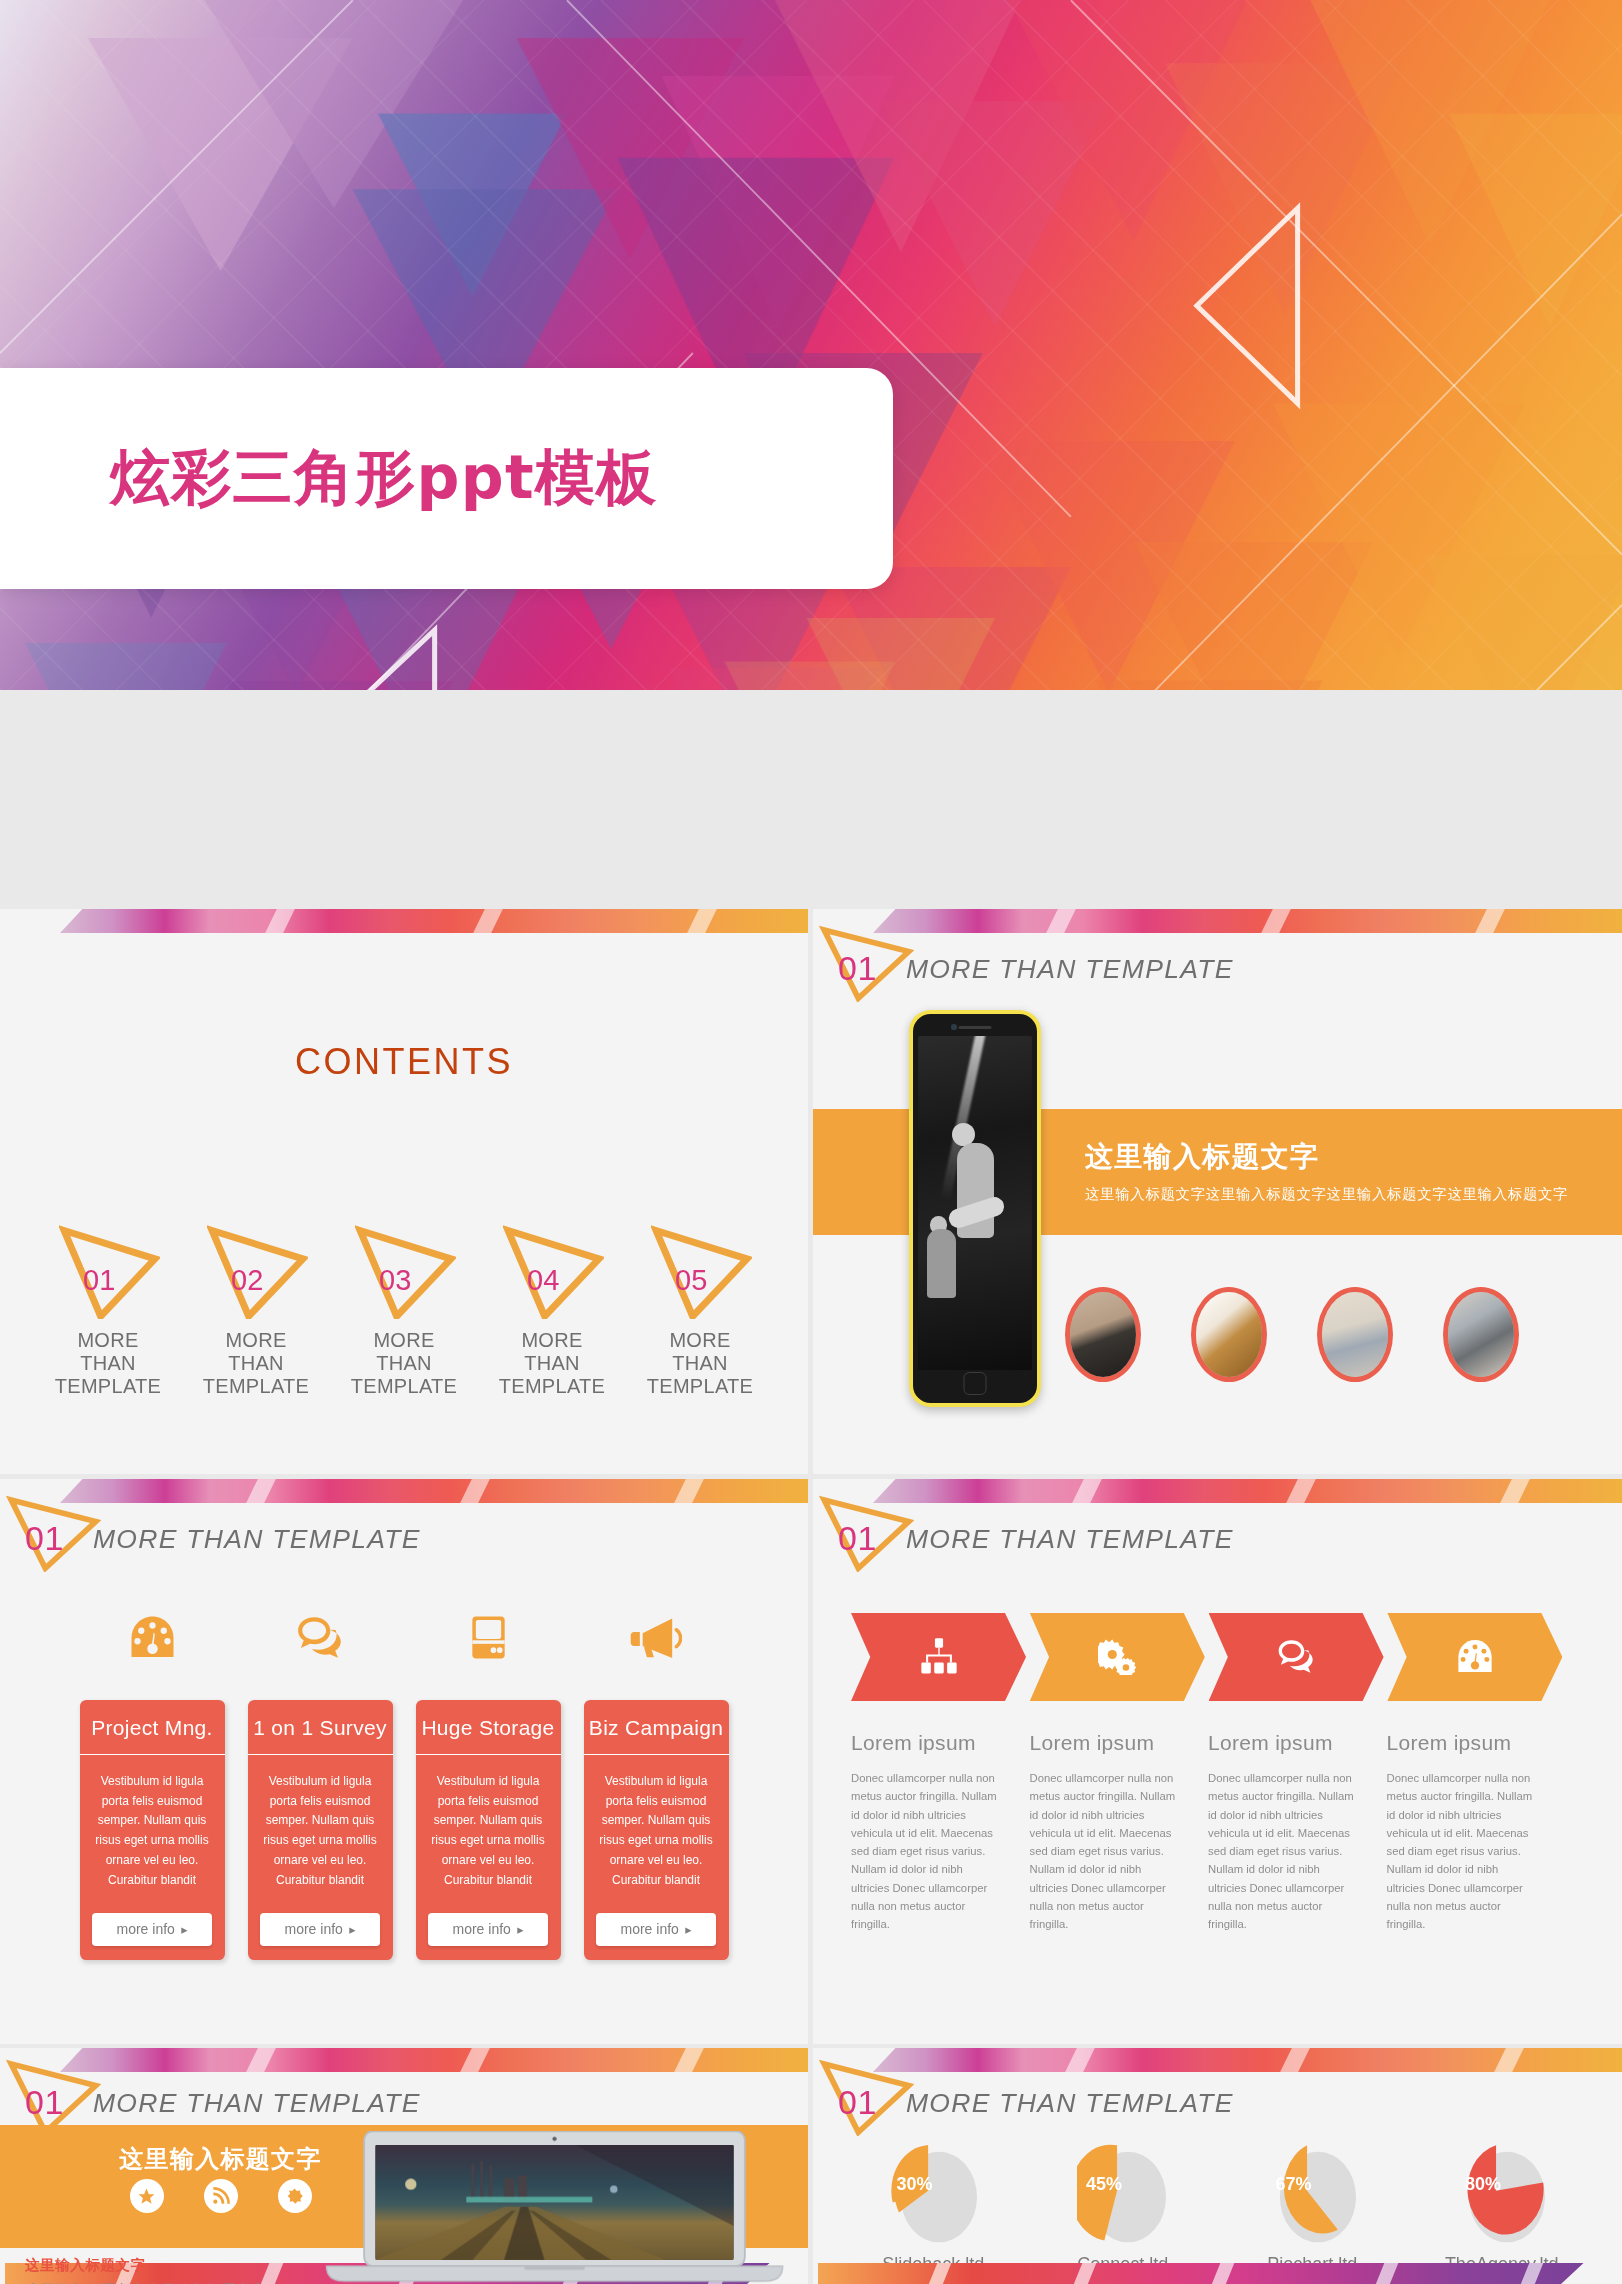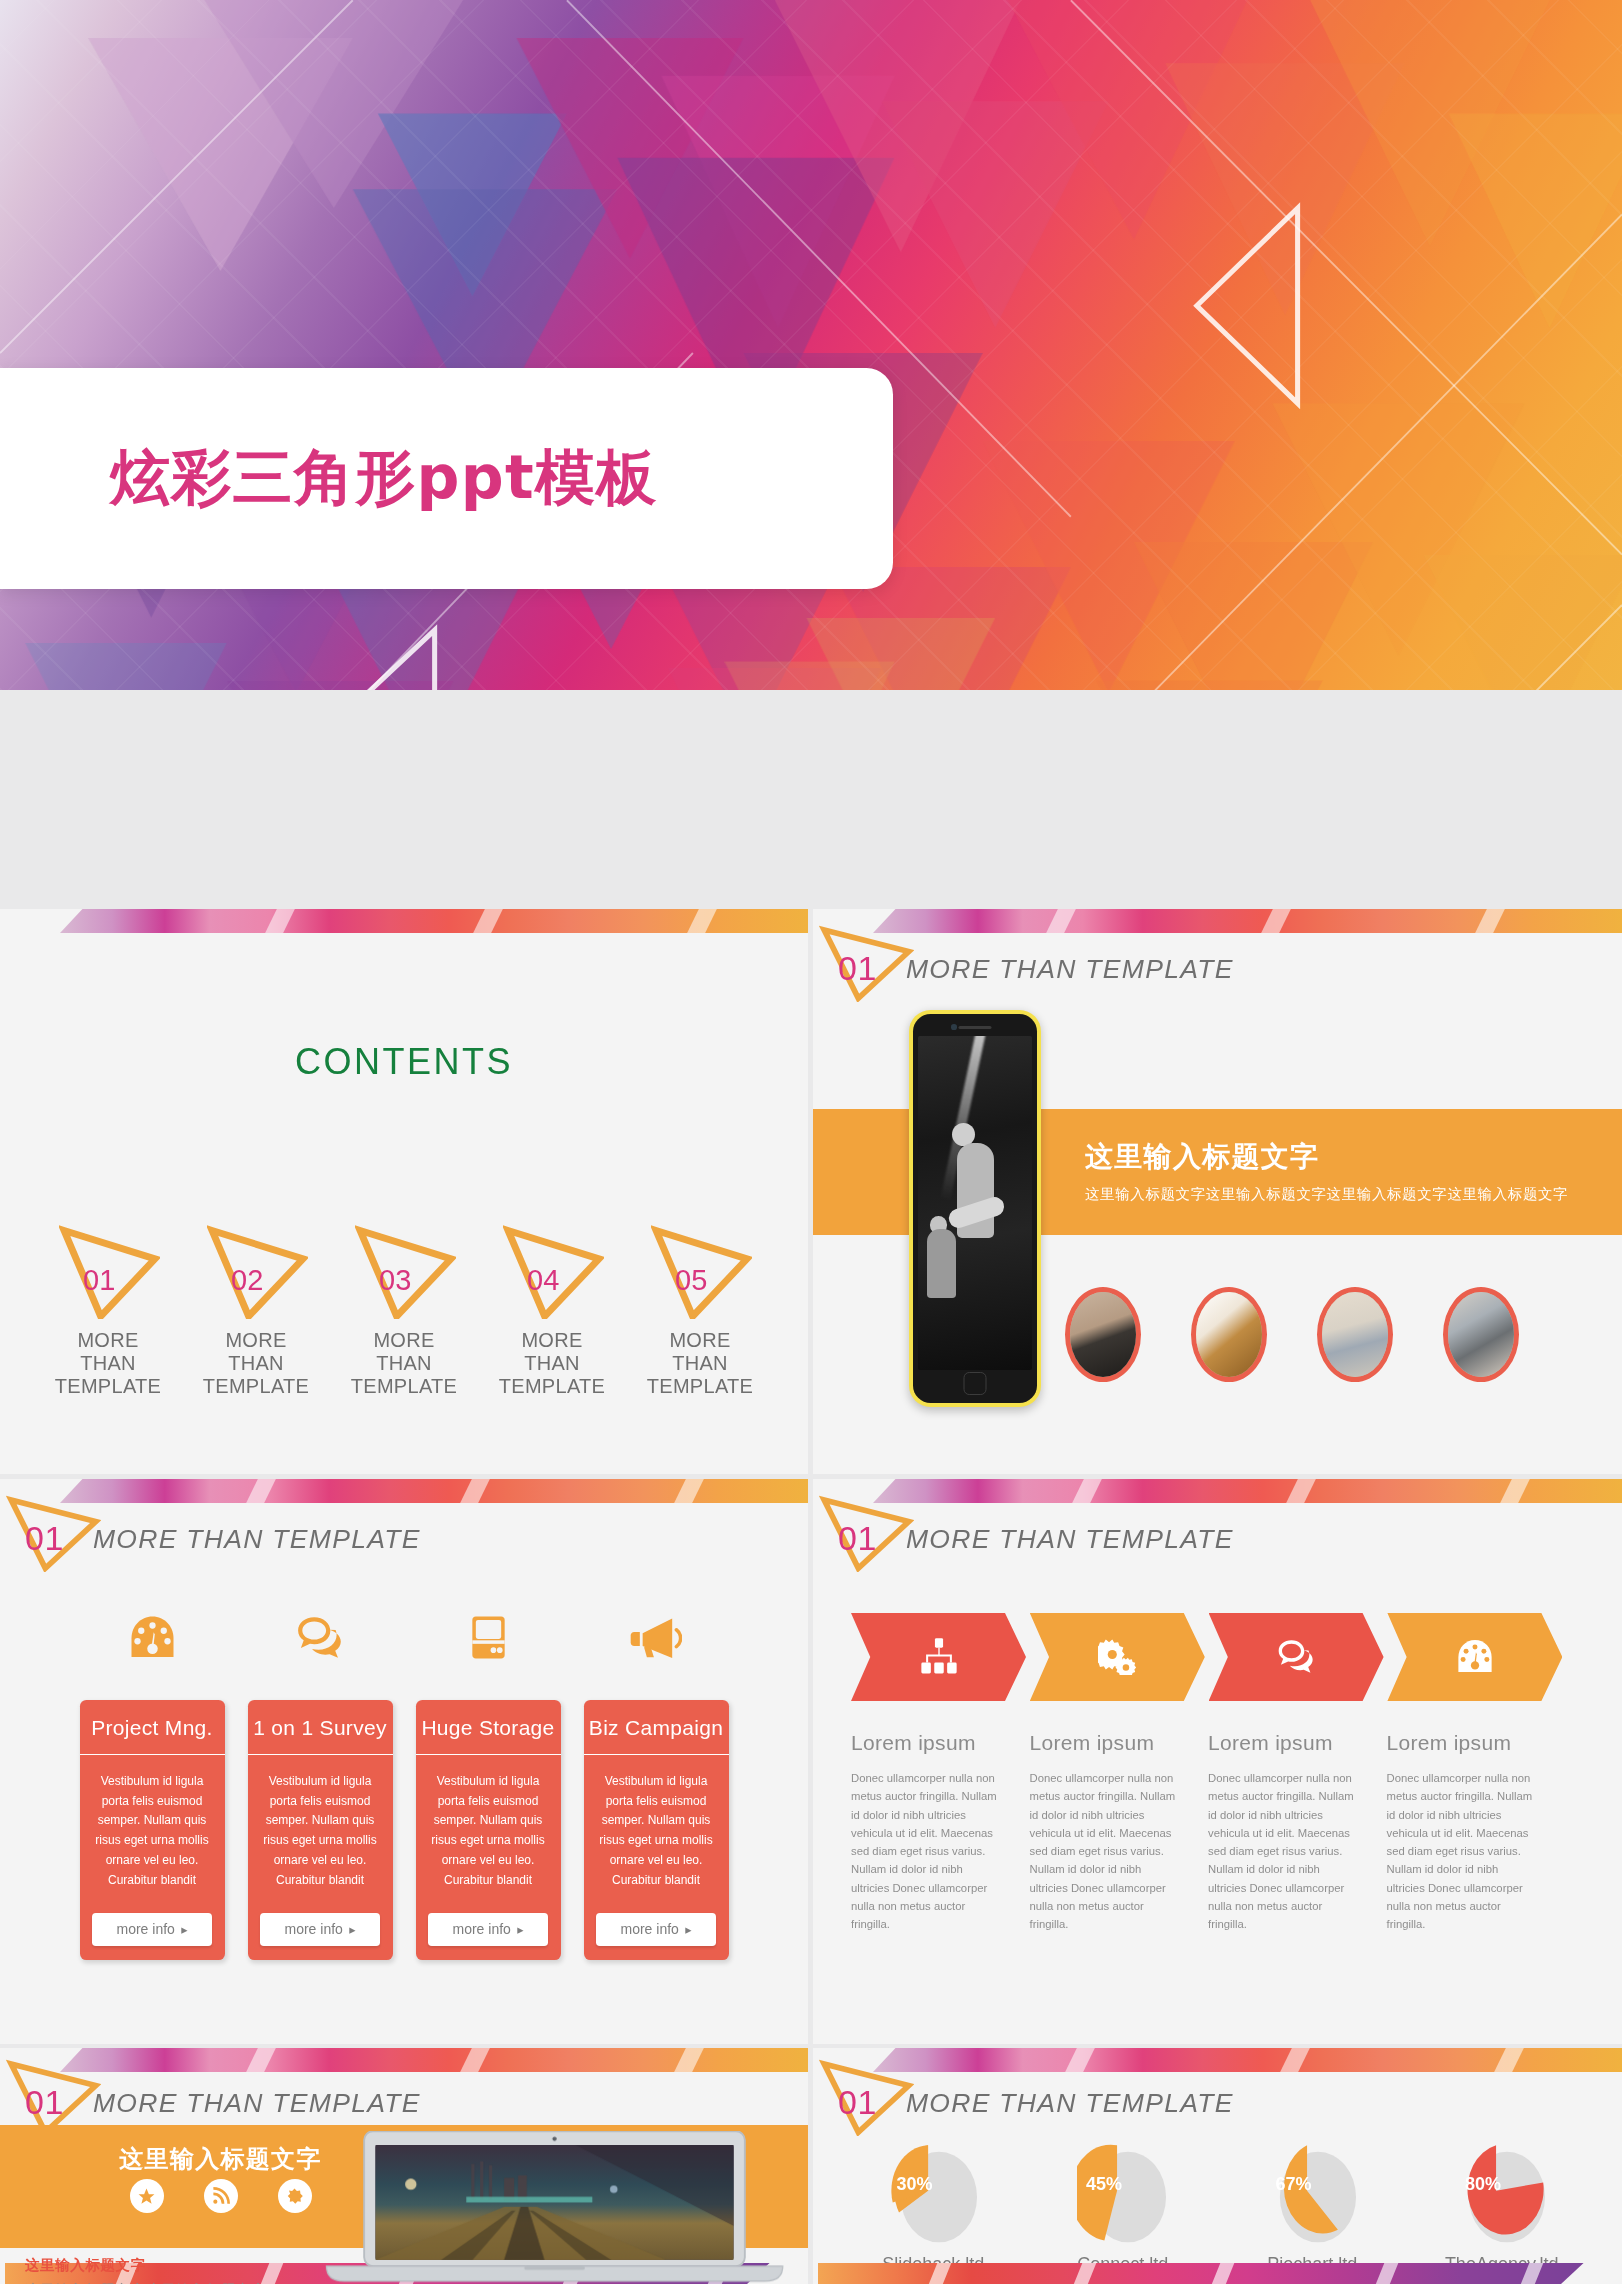--- a/index.html
+++ b/index.html
@@ -82,21 +82,21 @@
     position:absolute; left:93px; top:21.4px;
     font-size:26.5px; color:#6f6f6f; letter-spacing:1.3px;
     font-family:"Liberation Sans",sans-serif;
     font-style:italic;
   }
 
   
   .contents-head { position:absolute; left:0; right:0; top:129px; text-align:center; }
   .contents-cn { font-size:38px; font-weight:bold; color:#efa842; letter-spacing:5px;
     font-family:"DejaVu Sans","Liberation Sans",sans-serif; }
-  .contents-en { font-size:36px; color:#15803d; letter-spacing:2.5px; margin-top:2.5px; }
+  .contents-en { font-size:36px; color:#c2410c; letter-spacing:2.5px; margin-top:2.5px; }
 
   .toc-row { position:absolute; left:0; right:0; top:315px;
     display:flex; justify-content:center; gap:28px; }
   .toc-item { width:120px; text-align:center; }
   .toc-tri { position:relative; height:101px; }
   .toc-tri svg { position:absolute; left:11.3px; top:0; }
   .toc-num { position:absolute; left:0; right:0; top:40px;
     font-size:29px; color:#d8357e; text-align:center; padding-right:17.6px; }
   .toc-label { margin-top:3.8px; font-size:20px; line-height:1.16; color:#6f6f6f;
     letter-spacing:0.3px; }

